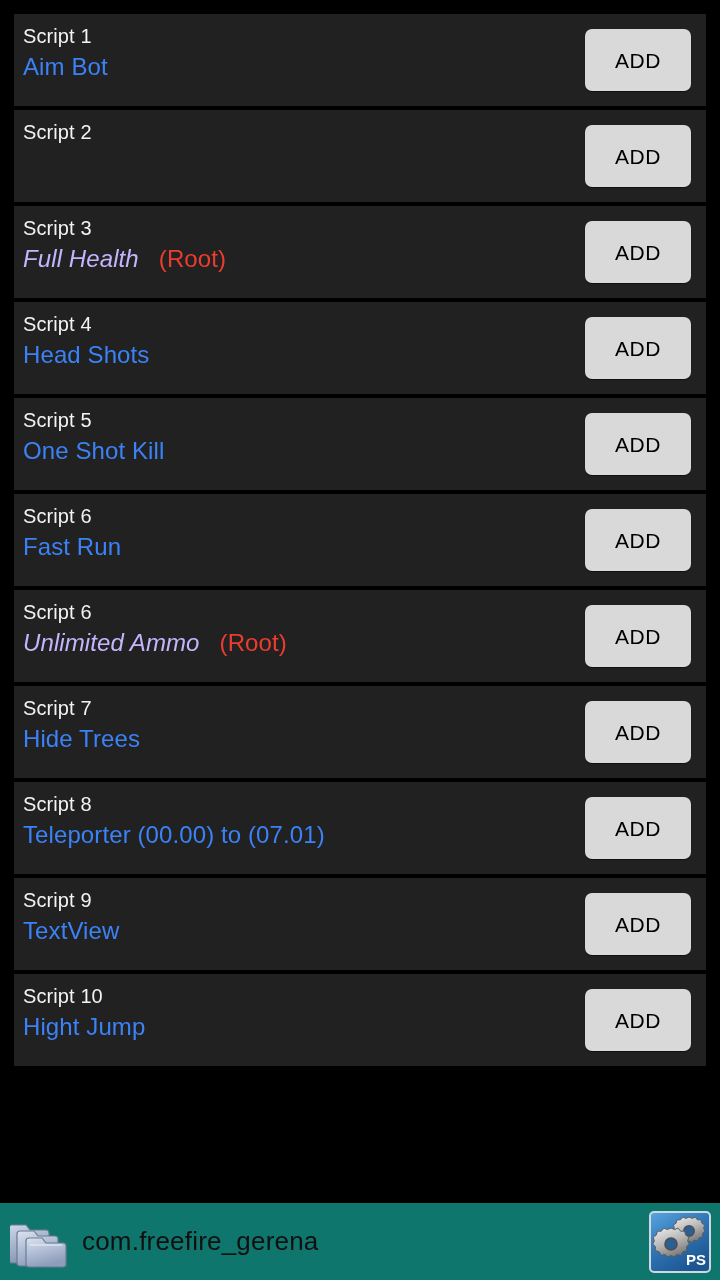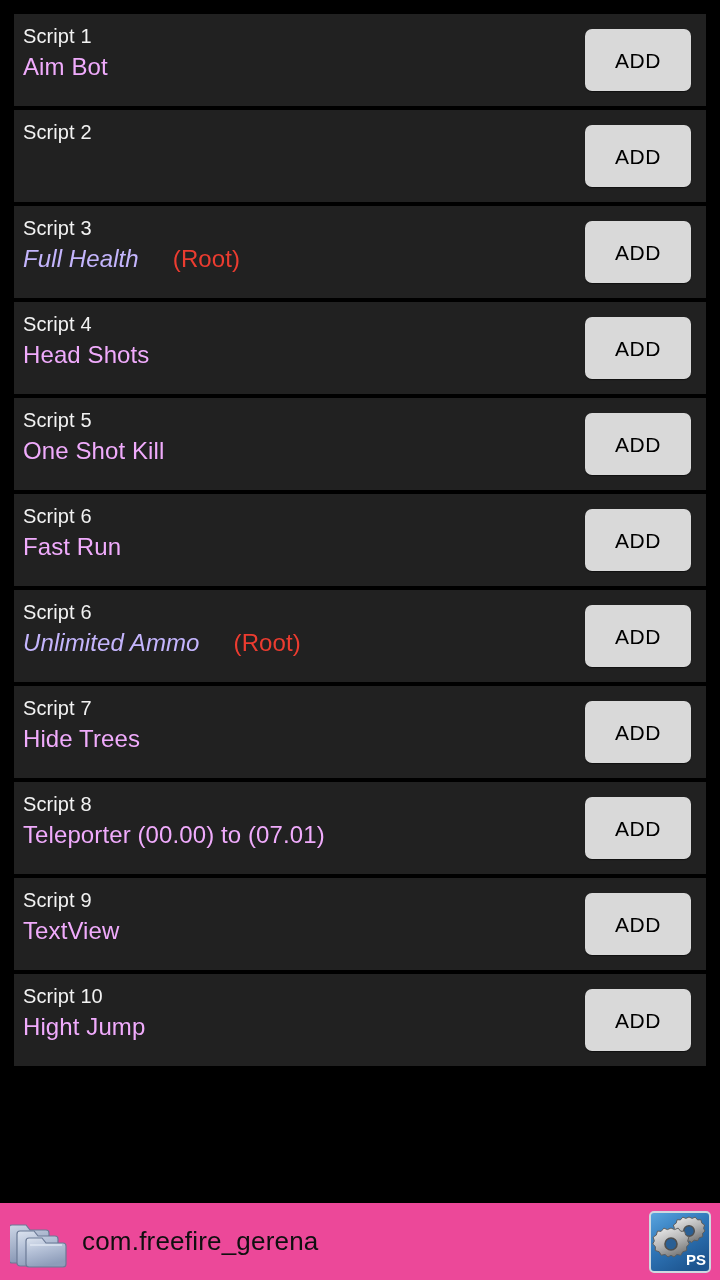--- a/index.html
+++ b/index.html
@@ -51,26 +51,26 @@
     line-height: 30px;
     white-space: nowrap;
     font-size: 24px;
   }
 
   .row-title {
     font-size: 24px;
     letter-spacing: .1px;
   }
 
-  .row-title.green { color: #f0abfc; }
+  .row-title.green { color: #3b82f6; }
   .row-title.red   { color: #c4b5fd; font-style: italic; }
 
   .row-tag {
     font-size: 24px;
-    margin-left: 34px;
+    margin-left: 20px;
     letter-spacing: .1px;
   }
   .row-tag.red   { color: #ec3c30; }
 
   .add-button {
     position: absolute;
     right: 15px;
     top: 15px;
     width: 106px;
     height: 62px;
@@ -88,21 +88,21 @@
     box-shadow: 0 1px 1px rgba(0,0,0,.5);
   }
 
   
   #bottom-bar {
     position: absolute;
     left: 0;
     top: 1203px;
     width: 720px;
     height: 77px;
-    background: #ec4899;
+    background: #0f766e;
     display: flex;
     align-items: center;
   }
 
   #folder-icon {
     width: 58px;
     height: 56px;
     margin-left: 10px;
     flex: 0 0 auto;
   }

